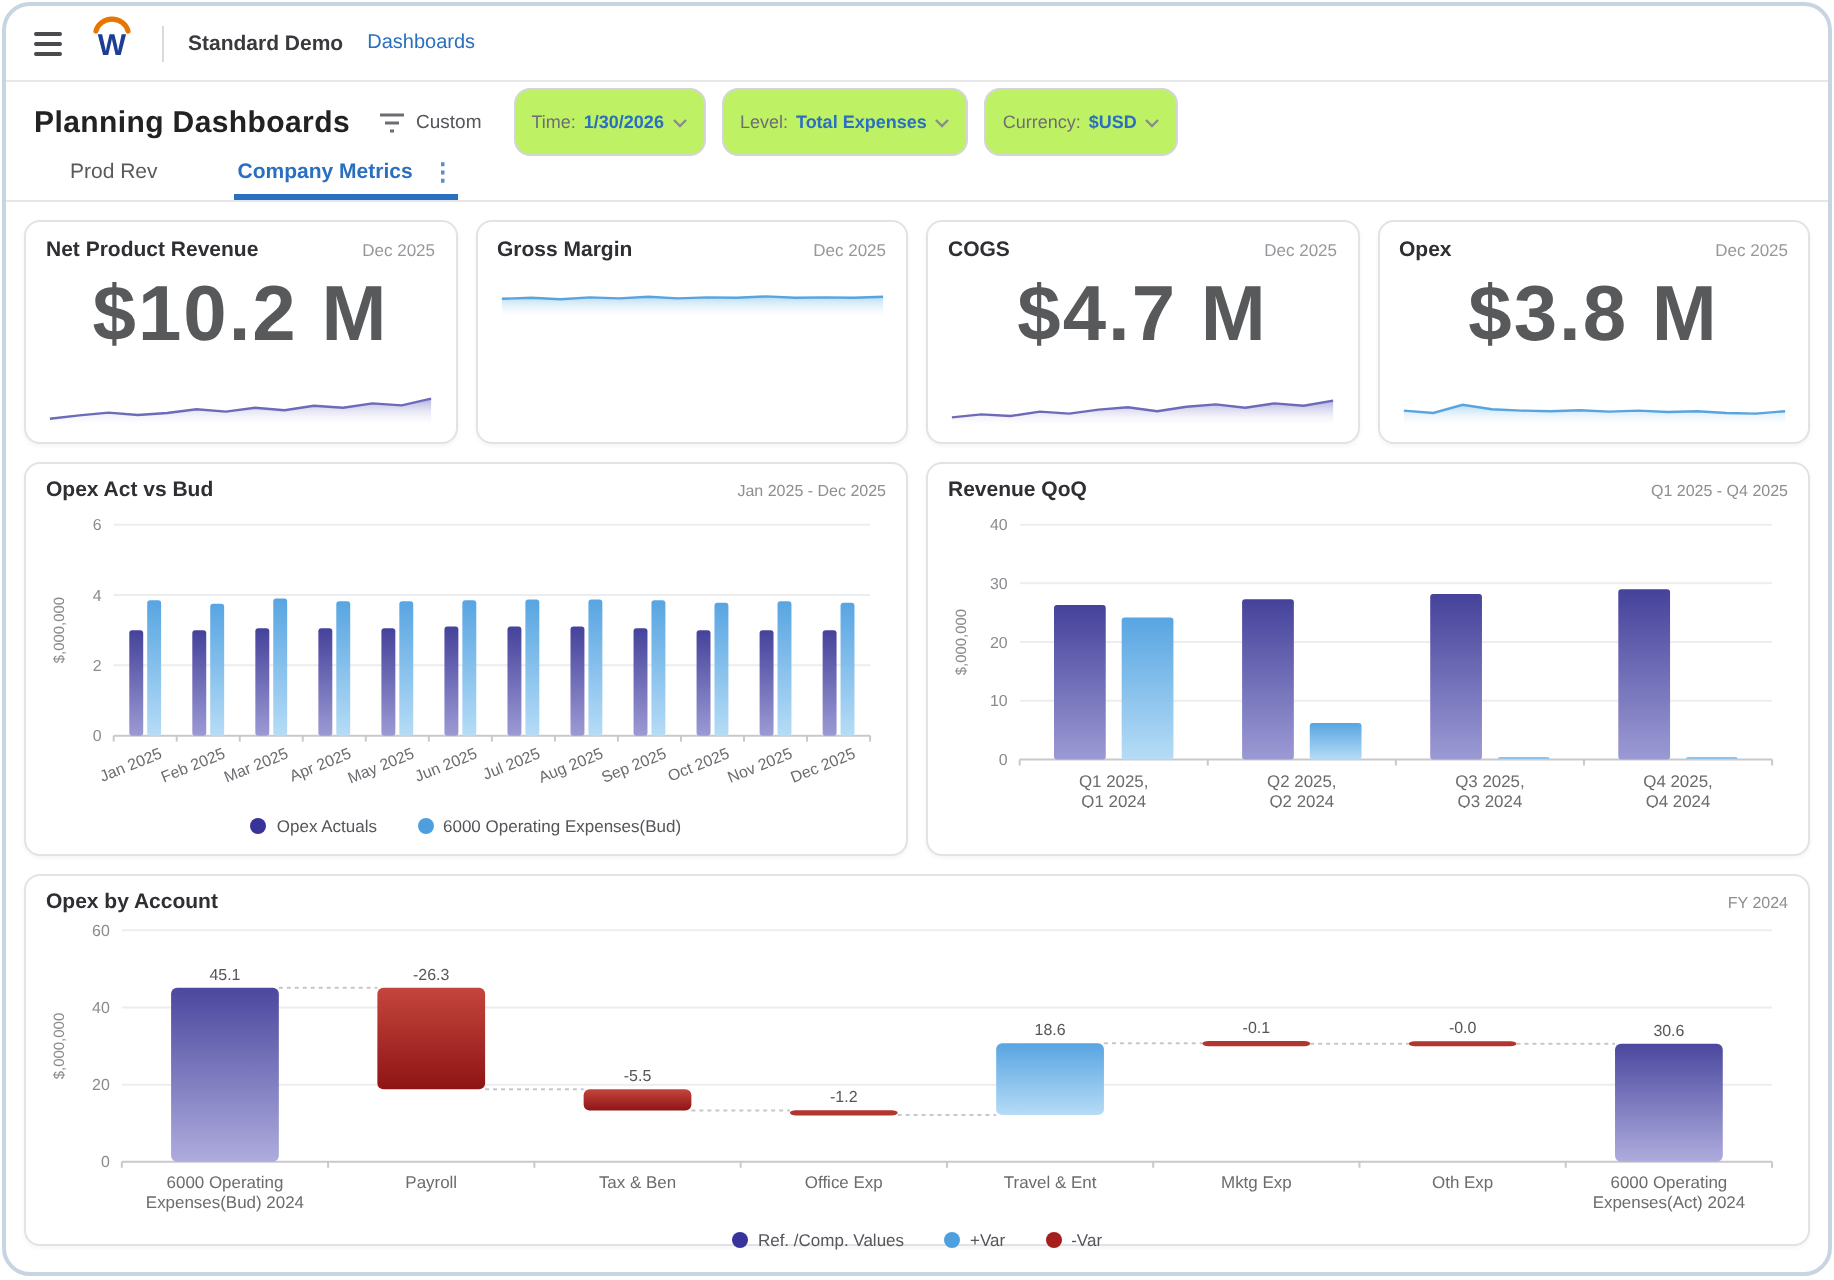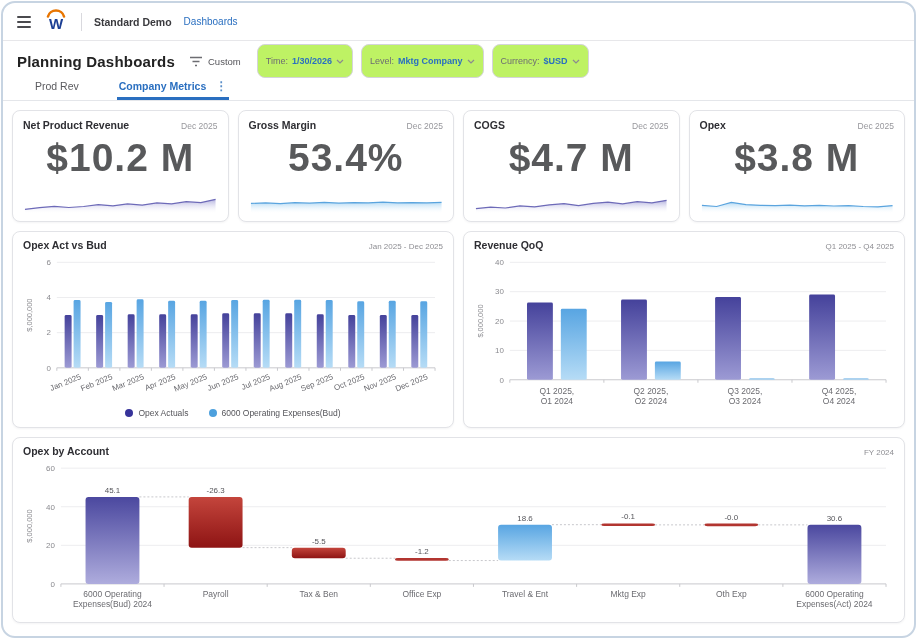--- a/index.html
+++ b/index.html
@@ -124,21 +124,21 @@
     <span class="pills">
       <span class="pill">
         <span class="pl">Time:</span>
         <span class="pv">1/30/2026</span>
         <svg width="8" height="5" viewBox="0 0 8 5">
             <polyline points="1,1 4,4 7,1" fill="none" stroke="#8a8a8f" stroke-width="1.2"></polyline>
           </svg>
       </span>
       <span class="pill">
         <span class="pl">Level:</span>
-        <span class="pv">Mktg Company</span>
+        <span class="pv">Total Expenses</span>
         <svg width="8" height="5" viewBox="0 0 8 5">
             <polyline points="1,1 4,4 7,1" fill="none" stroke="#8a8a8f" stroke-width="1.2"></polyline>
           </svg>
       </span>
       <span class="pill">
         <span class="pl">Currency:</span>
         <span class="pv">$USD</span>
         <svg width="8" height="5" viewBox="0 0 8 5">
             <polyline points="1,1 4,4 7,1" fill="none" stroke="#8a8a8f" stroke-width="1.2"></polyline>
           </svg>
@@ -164,21 +164,20 @@
       <svg class="spark" viewBox="0 0 200 30" preserveAspectRatio="none">
           <polygon points="2,28 2.0,24.4 17.1,22.7 32.2,21.3 47.2,22.5 62.3,21.5 77.4,19.6 92.5,20.8 107.5,18.9 122.6,20.1 137.7,17.9 152.8,18.9 167.8,16.7 182.9,17.7 198.0,14.3 198,28" fill="url(#gSparkP)"></polygon>
           <polyline points="2.0,24.4 17.1,22.7 32.2,21.3 47.2,22.5 62.3,21.5 77.4,19.6 92.5,20.8 107.5,18.9 122.6,20.1 137.7,17.9 152.8,18.9 167.8,16.7 182.9,17.7 198.0,14.3" fill="none" stroke="#6d6ab8" stroke-width="1.2"></polyline>
         </svg>
     </div>
     <div class="card kpi-card">
       <div class="kpi-head">
         <span class="kpi-title">Gross Margin</span>
         <span class="kpi-period">Dec 2025</span>
       </div>
-      <div class="kpi-value">53.4%</div>
       <svg class="spark" viewBox="0 0 200 30" preserveAspectRatio="none">
           <polygon points="2,28 2.0,18.4 17.1,17.9 32.2,18.6 47.2,17.7 62.3,18.2 77.4,17.4 92.5,18.2 107.5,17.7 122.6,17.9 137.7,17.2 152.8,17.9 167.8,17.7 182.9,17.9 198.0,17.4 198,28" fill="url(#gSparkB)"></polygon>
           <polyline points="2.0,18.4 17.1,17.9 32.2,18.6 47.2,17.7 62.3,18.2 77.4,17.4 92.5,18.2 107.5,17.7 122.6,17.9 137.7,17.2 152.8,17.9 167.8,17.7 182.9,17.9 198.0,17.4" fill="none" stroke="#5aa4de" stroke-width="1.2"></polyline>
         </svg>
     </div>
     <div class="card kpi-card">
       <div class="kpi-head">
         <span class="kpi-title">COGS</span>
         <span class="kpi-period">Dec 2025</span>
       </div>
@@ -366,16 +365,30 @@
           <text x="606.5625" y="137" font-size="8.5" fill="#6b6b70" text-anchor="middle">Mktg Exp</text>
           <line x1="633.5625" y1="64.84" x2="682.9375" y2="64.84" stroke="#c8c8cc" stroke-width="1" stroke-dasharray="2 2"></line>
           <rect x="682.9375" y="63.540000000000006" width="54" height="2.6" rx="3" fill="#b23530"></rect>
           <text x="709.9375" y="59.540000000000006" font-size="8" fill="#55555a" text-anchor="middle">-0.0</text>
           <text x="709.9375" y="137" font-size="8.5" fill="#6b6b70" text-anchor="middle">Oth Exp</text>
           <line x1="736.9375" y1="64.84" x2="786.3125" y2="64.84" stroke="#c8c8cc" stroke-width="1" stroke-dasharray="2 2"></line>
           <rect x="786.3125" y="64.84" width="54" height="59.16" rx="3" fill="url(#gTotal)"></rect>
           <text x="813.3125" y="60.84" font-size="8" fill="#55555a" text-anchor="middle">30.6</text>
           <text x="813.3125" y="137" font-size="8.5" fill="#6b6b70" text-anchor="middle"><tspan x="813.3125" dy="0">6000 Operating</tspan><tspan x="813.3125" dy="10">Expenses(Act) 2024</tspan></text>
         </svg>
+      <div class="legend" id="legend2">
+          <span class="lg-item">
+            <span class="dot" style="background: rgb(55, 51, 154);"></span>
+            <span>Ref. /Comp. Values</span>
+          </span>
+          <span class="lg-item">
+            <span class="dot" style="background: rgb(77, 160, 221);"></span>
+            <span>+Var</span>
+          </span>
+          <span class="lg-item">
+            <span class="dot" style="background: rgb(165, 29, 29);"></span>
+            <span>-Var</span>
+          </span>
+        </div>
     </div>
   </div>
 
 </div>
 
 </body></html>

